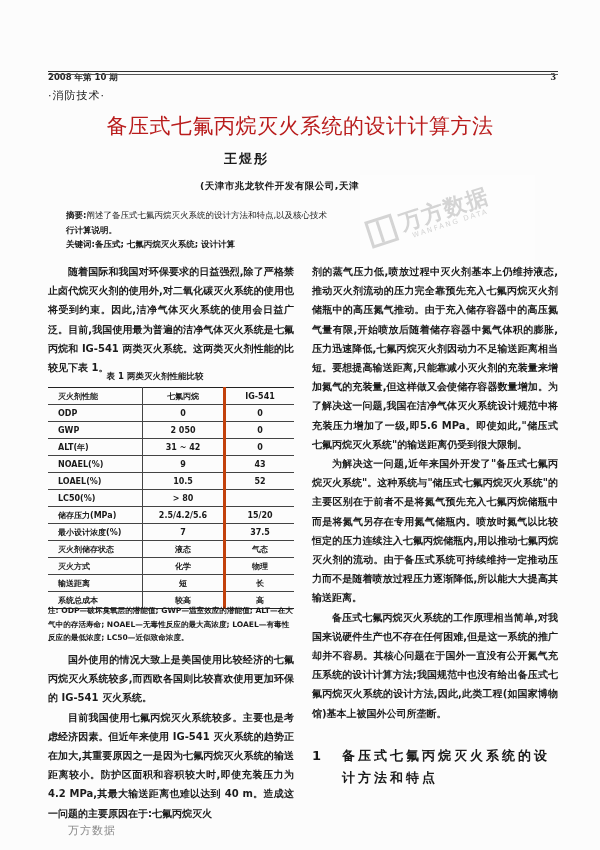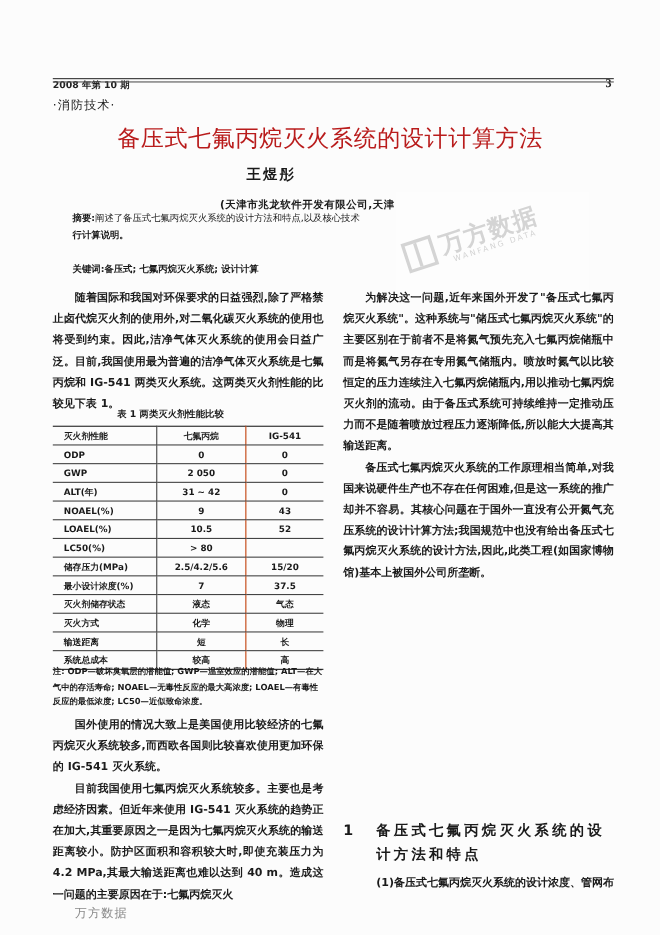--- a/index.html
+++ b/index.html
@@ -30,21 +30,21 @@
       font-size: 21px; font-family: "DejaVu Sans", sans-serif; font-weight: normal; color: #b91c1c; letter-spacing: 0.5px;
     }
     .author {
       position: absolute; left: 0; width: 493px; top: 150px; text-align: center;
       font-size: 13px; font-weight: bold; letter-spacing: 2px;
     }
     .affil {
       position: absolute; left: 200px; top: 180px; font-size: 9.5px; font-weight: bold; letter-spacing: 0.5px;
     }
     .abstract {
-      position: absolute; left: 66px; top: 192px; width: 470px; font-size: 8.5px; line-height: 15px;
+      position: absolute; left: 66px; top: 208px; width: 470px; font-size: 8.5px; line-height: 15px;
     }
     .abstract .lbl { font-weight: bold; }
     .abstract .tail { position: absolute; left: 458px; top: 0; font-weight: bold; }
     .keywords {
       position: absolute; left: 66px; top: 239px; font-size: 8.5px; font-weight: bold;
     }
 
     
     .watermark-box {
       position: absolute; left: 360px; top: 175px; width: 175px; height: 95px;
@@ -77,21 +77,21 @@
     }
     table.cmp {
       position: absolute; left: 48px; top: 387px; width: 246px;
       border-collapse: collapse; font-size: 8px; font-weight: bold;
     }
     table.cmp td {
       height: 16px; padding: 0; border-bottom: 1px solid #444;
     }
     table.cmp tr:first-child td { border-top: 1.5px solid #222; }
     table.cmp td.c1 { padding-left: 10px; width: 84px; border-right: 1px solid #444; }
-    table.cmp td.c2 { text-align: center; width: 80px; border-right: 1px solid #c2410c; }
+    table.cmp td.c2 { text-align: center; width: 80px; border-right: 3px solid #c2410c; }
     table.cmp td.c3 { text-align: center; }
     table.cmp tr:last-child td { border-bottom: 1.5px solid #222; }
 
     .table-note {
       position: absolute; left: 48px; top: 604px; width: 246px; font-size: 7.6px; line-height: 13.5px; font-weight: bold;
     }
     .col-left2 { left: 48px; top: 650px; width: 246px; }
 
     .heading-1 {
       position: absolute; left: 312px; top: 745px; width: 246px; font-size: 13px; line-height: 22px;
@@ -215,24 +215,24 @@
   </tbody>
     </table>
   <div class="table-note">注: ODP—破坏臭氧层的潜能值; GWP—温室效应的潜能值; ALT—在大气中的存活寿命; NOAEL—无毒性反应的最大高浓度; LOAEL—有毒性反应的最低浓度; LC50—近似致命浓度。</div>
 
   <div class="col col-left2">
     <p>国外使用的情况大致上是美国使用比较经济的七氟丙烷灭火系统较多,而西欧各国则比较喜欢使用更加环保的 IG-541 灭火系统。</p>
     <p>目前我国使用七氟丙烷灭火系统较多。主要也是考虑经济因素。但近年来使用 IG-541 灭火系统的趋势正在加大,其重要原因之一是因为七氟丙烷灭火系统的输送距离较小。防护区面积和容积较大时,即使充装压力为4.2 MPa,其最大输送距离也难以达到 40 m。造成这一问题的主要原因在于:七氟丙烷灭火</p>
   </div>
 
   <div class="col col-right">
+    <p class="noindent">剂的蒸气压力低,喷放过程中灭火剂基本上仍维持液态,推动灭火剂流动的压力完全靠预先充入七氟丙烷灭火剂储瓶中的高压氮气推动。由于充入储存容器中的高压氮气量有限,开始喷放后随着储存容器中氮气体积的膨胀,压力迅速降低,七氟丙烷灭火剂因动力不足输送距离相当短。要想提高输送距离,只能靠减小灭火剂的充装量来增加氮气的充装量,但这样做又会使储存容器数量增加。为了解决这一问题,我国在洁净气体灭火系统设计规范中将充装压力增加了一级,即5.6 MPa。即使如此,"储压式七氟丙烷灭火系统"的输送距离仍受到很大限制。</p>
     <p>为解决这一问题,近年来国外开发了"备压式七氟丙烷灭火系统"。这种系统与"储压式七氟丙烷灭火系统"的主要区别在于前者不是将氮气预先充入七氟丙烷储瓶中而是将氮气另存在专用氮气储瓶内。喷放时氮气以比较恒定的压力连续注入七氟丙烷储瓶内,用以推动七氟丙烷灭火剂的流动。由于备压式系统可持续维持一定推动压力而不是随着喷放过程压力逐渐降低,所以能大大提高其输送距离。</p>
     <p>备压式七氟丙烷灭火系统的工作原理相当简单,对我国来说硬件生产也不存在任何困难,但是这一系统的推广却并不容易。其核心问题在于国外一直没有公开氮气充压系统的设计计算方法;我国规范中也没有给出备压式七氟丙烷灭火系统的设计方法,因此,此类工程(如国家博物馆)基本上被国外公司所垄断。</p>
   </div>
 
   <div class="heading-1">
     <span class="num">1</span>
     <span class="txt">备压式七氟丙烷灭火系统的设计方法和特点</span>
   </div>
-  <div class="sub-para">(1)备压式七氟丙烷灭火系统的设计浓度、管网布</div>
 
   <div class="footer-logo">万方数据</div>
 </div>
 
 </body></html>

